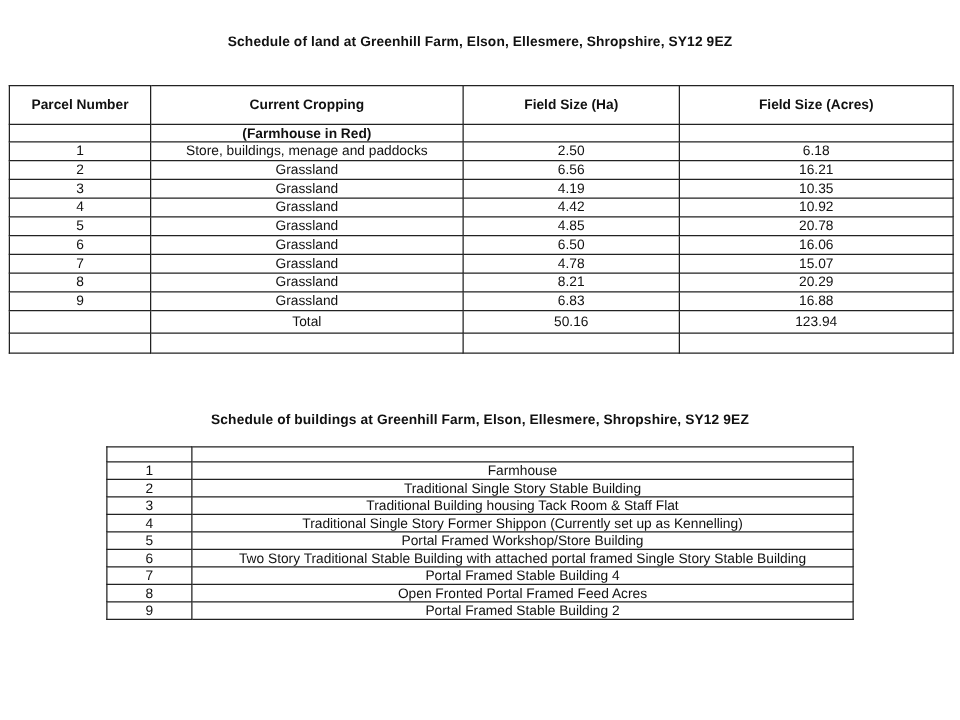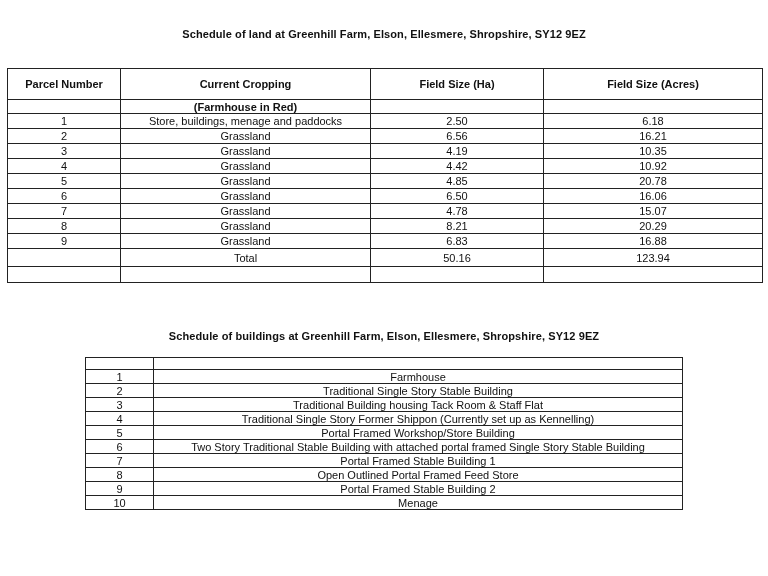--- a/index.html
+++ b/index.html
@@ -195,30 +195,26 @@
         <tr>
           <td>5</td>
           <td>Portal Framed Workshop/Store Building</td>
         </tr>
         <tr>
           <td>6</td>
           <td>Two Story Traditional Stable Building with attached portal framed Single Story Stable Building</td>
         </tr>
         <tr>
           <td>7</td>
-          <td>Portal Framed Stable Building 1</td>
+          <td>Portal Framed Stable Building 4</td>
         </tr>
         <tr>
           <td>8</td>
-          <td>Open Outlined Portal Framed Feed Store</td>
+          <td>Open Fronted Portal Framed Feed Acres</td>
         </tr>
         <tr>
           <td>9</td>
           <td>Portal Framed Stable Building 2</td>
         </tr>
-        <tr>
-          <td>10</td>
-          <td>Menage</td>
-        </tr>
       </tbody>
   </table>
 
 </div>
 
 </body></html>

